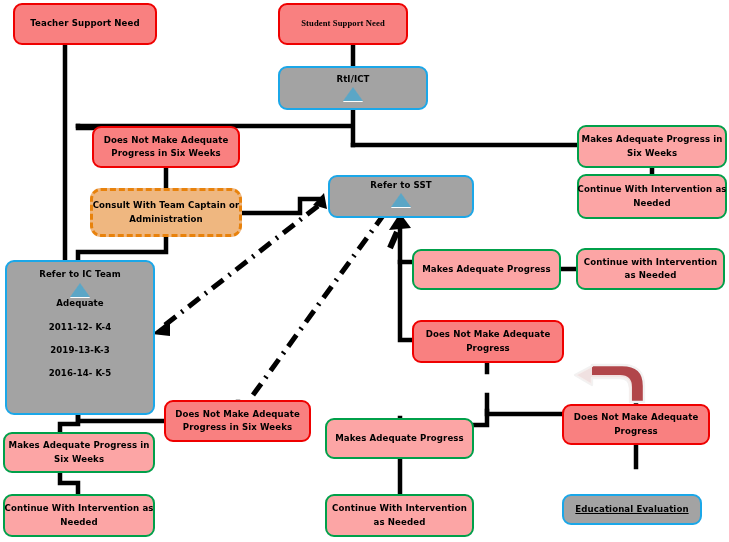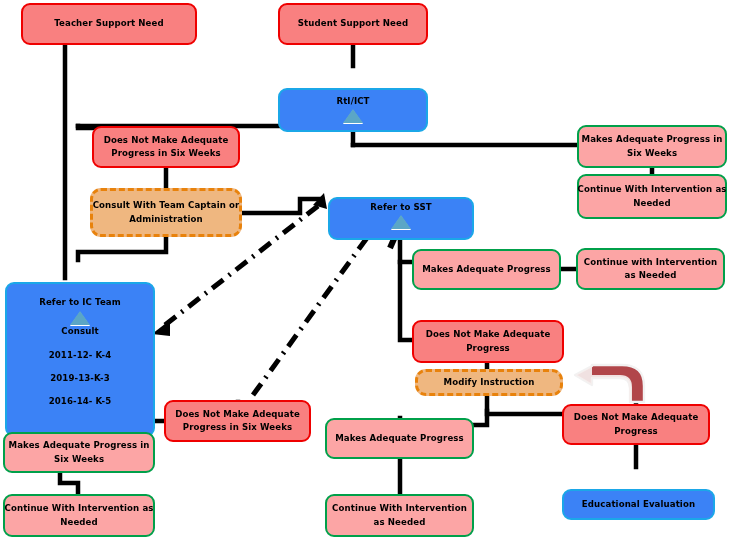--- a/index.html
+++ b/index.html
@@ -37,43 +37,42 @@
     line-height: 1.55;
     letter-spacing: 0.1px;
     padding: 2px 5px;
     z-index: 5;
   }
   .node.red {
     background: #f98080;
     border: 2.5px solid #ef0000;
   }
   .node.blue {
-    background: #3b82f6;
+    background: #a3a3a3;
     border: 2.5px solid #1ba7e8;
-    margin-top: 22px;
   }
   .node.green {
     background: #fca5a5;
     border: 2.5px solid #00a04a;
   }
   .node.orange {
     background: #efb780;
     border: 3px dashed #e8820c;
     border-radius: 11px;
   }
   .node .ln { display: block; white-space: nowrap; }
   .tri {
     width: 0; height: 0;
     border-left: 10px solid transparent;
     border-right: 10px solid transparent;
     border-bottom: 14px solid #5ba6c6;
     margin: 1px auto 0 auto;
     filter: drop-shadow(0 1px 0 #ffffff);
   }
-  .node.icteam { justify-content: flex-start; padding-top: 12px; }
+  .node.icteam { justify-content: flex-start; padding-top: 6px; }
   .node.icteam .ln { margin-bottom: 1px; }
   .node.icteam .ln.sp { margin-top: 9px; }
   #curved-arrow {
     position: absolute;
     left: 572px;
     top: 360px;
     width: 78px;
     height: 44px;
     z-index: 6;
   }
@@ -129,25 +128,25 @@
       <path d="M 318 206 L 165 325" stroke-dasharray="14 7 2 7"></path>
       <path d="M 253 395 L 390 206" stroke-dasharray="14 7 2 7"></path>
     </g>
 
     <polygon points="152,334 170,320 170,336" fill="#000000" stroke="none"></polygon>
     <polygon points="324,193 313,205 327,209" fill="#000000" stroke="none"></polygon>
     <polygon points="400,213 389,230 411,228" fill="#000000" stroke="none"></polygon>
     <path d="M 397 232 L 390 248" stroke="#000000" stroke-width="6" fill="none"></path>
   </svg>
 
-  <div class="node red" style="left:21px; top:3px; width:176px; height:42px;">
+  <div class="node red" style="left:13px; top:3px; width:144px; height:42px;">
     <span class="ln">Teacher Support Need</span>
   </div>
 
-  <div class="node red" style="left:278px; top:3px; width:150px; height:42px;">
+  <div class="node red" style="left:278px; top:3px; width:130px; height:42px;font-family:Liberation Serif, serif;">
     <span class="ln">Student Support Need</span>
   </div>
 
   <div class="node blue" style="left:278px; top:66px; width:150px; height:44px; justify-content:flex-start; padding-top:5px;">
     <span class="ln">RtI/ICT</span>
     <span class="tri"></span>
   </div>
 
   <div class="node red" style="left:92px; top:126px; width:148px; height:42px;">
     <span class="ln">Does Not Make Adequate</span>
@@ -170,21 +169,21 @@
   </div>
 
   <div class="node blue" style="left:328px; top:175px; width:146px; height:43px; justify-content:flex-start; ">
     <span class="ln">Refer to SST</span>
     <span class="tri"></span>
   </div>
 
   <div class="node blue icteam" style="left:5px; top:260px; width:150px; height:155px;">
     <span class="ln">Refer to IC Team</span>
     <span class="tri"></span>
-    <span class="ln">Consult</span>
+    <span class="ln">Adequate</span>
     <span class="ln sp">2011-12- K-4</span>
     <span class="ln sp">2019-13-K-3</span>
     <span class="ln sp">2016-14- K-5</span>
   </div>
 
   <div class="node red" style="left:164px; top:400px; width:147px; height:42px;">
     <span class="ln">Does Not Make Adequate</span>
     <span class="ln">Progress in Six Weeks</span>
   </div>
 
@@ -205,39 +204,36 @@
   <div class="node green" style="left:576px; top:248px; width:149px; height:42px;">
     <span class="ln">Continue with Intervention</span>
     <span class="ln">as Needed</span>
   </div>
 
   <div class="node red" style="left:412px; top:320px; width:152px; height:43px;">
     <span class="ln">Does Not Make Adequate</span>
     <span class="ln">Progress</span>
   </div>
 
-  <div class="node orange" style="left:415px; top:369px; width:148px; height:27px;">
-    <span class="ln">Modify Instruction</span>
-  </div>
 
   <div class="node green" style="left:325px; top:418px; width:149px; height:41px;">
     <span class="ln">Makes Adequate Progress</span>
   </div>
 
   <div class="node green" style="left:325px; top:494px; width:149px; height:43px;">
     <span class="ln">Continue With Intervention</span>
     <span class="ln">as Needed</span>
   </div>
 
   <div class="node red" style="left:562px; top:404px; width:148px; height:41px;">
     <span class="ln">Does Not Make Adequate</span>
     <span class="ln">Progress</span>
   </div>
 
-  <div class="node blue" style="left:562px; top:467px; width:153px; height:31px;">
+  <div class="node blue" style="left:562px; top:494px; width:140px; height:31px;text-decoration:underline;">
     <span class="ln">Educational Evaluation</span>
   </div>
 
   <svg id="curved-arrow" viewBox="0 0 78 44">
     <path d="M 20 6 L 3 15 L 20 25 L 20 18 L 48 18 Q 58 18 58 28 L 58 42 L 72 42 L 72 26 Q 72 5 50 5 L 20 5 Z" fill="#b1464a" stroke="#f2f2f2" stroke-width="2.4" stroke-linejoin="round"></path>
     <path d="M 20 6 L 3 15 L 20 25 L 20 18 L 48 18 Q 57 18 57 27 L 57 41 L 60 41 L 60 27 Q 60 15 48 15 L 20 15 Z" fill="#f5efee" stroke="none" opacity="0.92"></path>
   </svg>
 
 </div>
 

